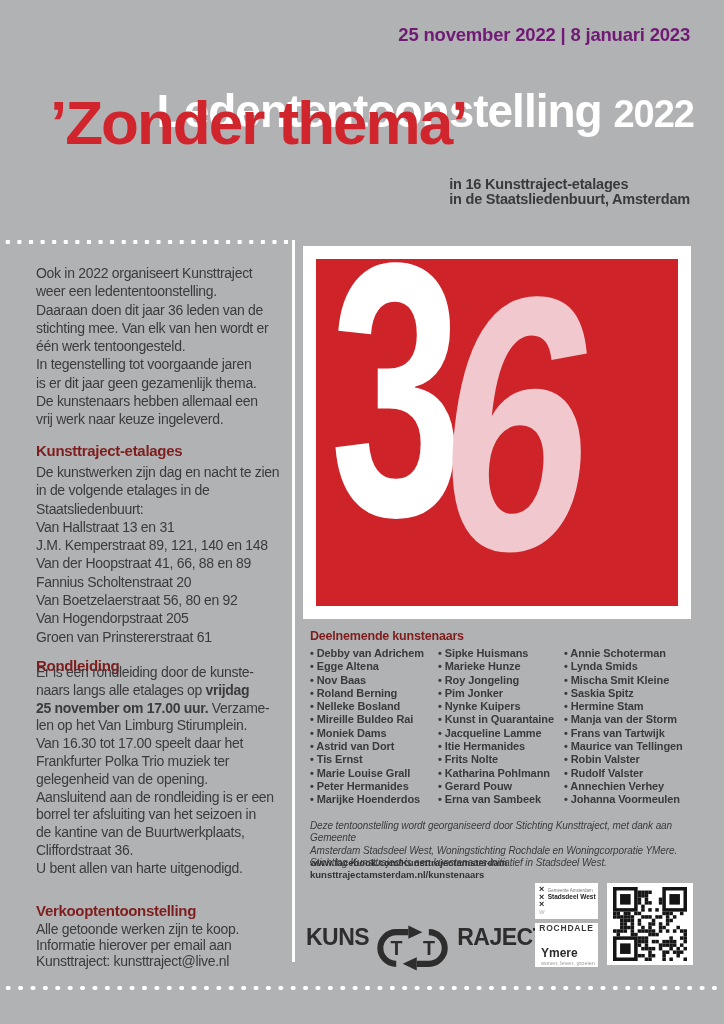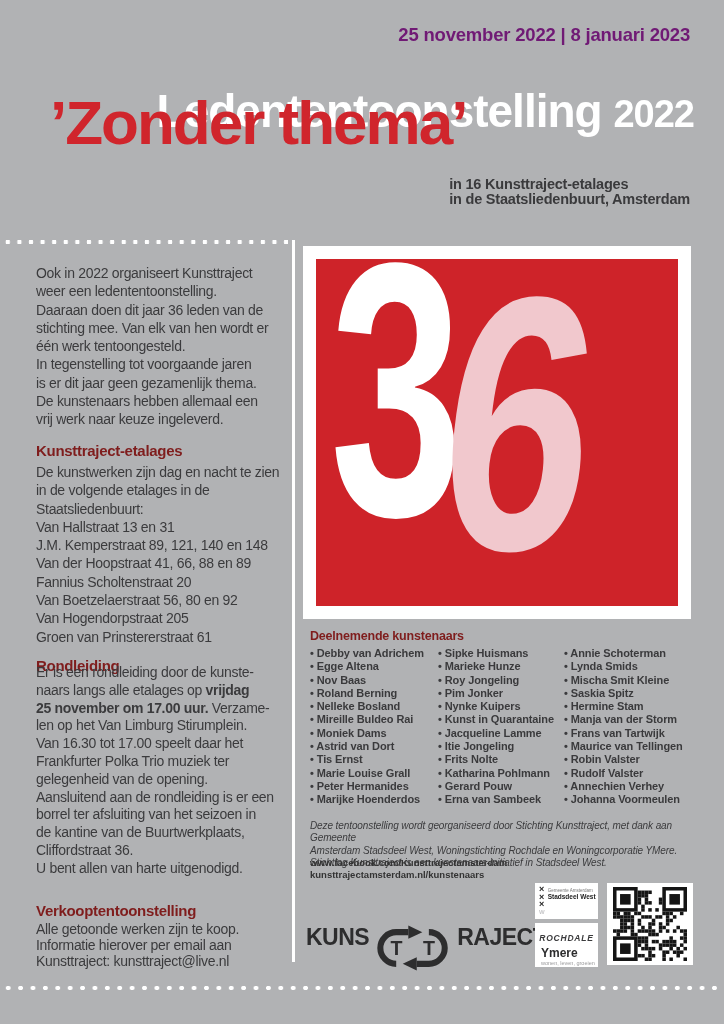--- a/index.html
+++ b/index.html
@@ -44,21 +44,21 @@
         letter-spacing:-0.1px;color:#3a3a3c;}
   .acol1{left:310px;}.acol2{left:438px;}.acol3{left:564px;}
   
   .credits{left:310px;top:820px;width:400px;font-size:10px;font-style:italic;
            line-height:12.3px;letter-spacing:-0.1px;color:#3b3b3d;}
   .links{left:310px;top:857px;font-size:9.5px;font-weight:bold;line-height:12.4px;color:#333;}
   .kt-logo{left:306px;top:924px;height:58px;display:flex;align-items:flex-start;gap:2px;
            color:#2d2d2e;font-weight:bold;font-size:23px;letter-spacing:-0.5px;}
   .pbox{left:535px;width:63px;background:#fff;overflow:hidden;}
   .pbox1{top:883px;height:36px;}
-  .pbox2{top:923px;height:29px;display:flex;align-items:center;justify-content:center;font-style:italic;}
+  .pbox2{top:923px;height:29px;display:flex;align-items:flex-start;justify-content:center;}
   .pbox3{top:941px;height:26px;padding-left:6px;box-sizing:border-box;}
   .ams{display:flex;padding:3px 2px 0 4px;gap:3px;}
   .ams-x{display:flex;flex-direction:column;line-height:7.5px;font-size:9px;font-weight:bold;color:#222;}
   .ams-w{color:#c6c6c8;font-size:6px;font-weight:bold;}
   .ams-t1{font-size:4.5px;color:#777;padding-top:2px;}
   .ams-t2{font-size:6.5px;font-weight:bold;color:#222;}
   .rochdale{font-size:8.5px;font-weight:bold;letter-spacing:0.8px;color:#3a3a3c;}
   .ymere{font-size:12px;font-weight:bold;line-height:13px;padding-top:6px;color:#2d2d2e;}
   .ymere-tag{font-size:5.5px;color:#9a9a9c;line-height:6px;}
   .qr-box{left:607px;top:883px;width:86px;height:82px;background:#fff;}
@@ -144,21 +144,21 @@
     <div>• Marijke Hoenderdos</div>
   </div>
 <div class="abs acol acol2">
     <div>• Sipke Huismans</div>
     <div>• Marieke Hunze</div>
     <div>• Roy Jongeling</div>
     <div>• Pim Jonker</div>
     <div>• Nynke Kuipers</div>
     <div>• Kunst in Quarantaine</div>
     <div>• Jacqueline Lamme</div>
-    <div>• Itie Jongeling</div>
+    <div>• Itie Hermanides</div>
     <div>• Frits Nolte</div>
     <div>• Katharina Pohlmann</div>
     <div>• Gerard Pouw</div>
     <div>• Erna van Sambeek</div>
   </div>
 <div class="abs acol acol3">
     <div>• Annie Schoterman</div>
     <div>• Lynda Smids</div>
     <div>• Mischa Smit Kleine</div>
     <div>• Saskia Spitz</div>

